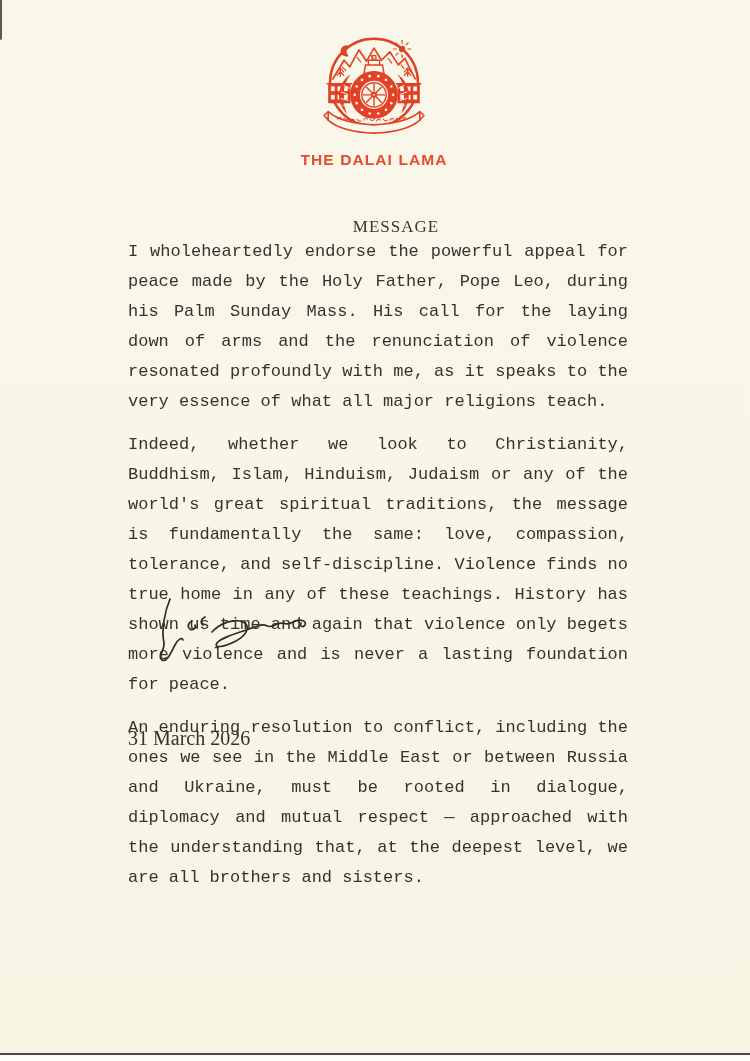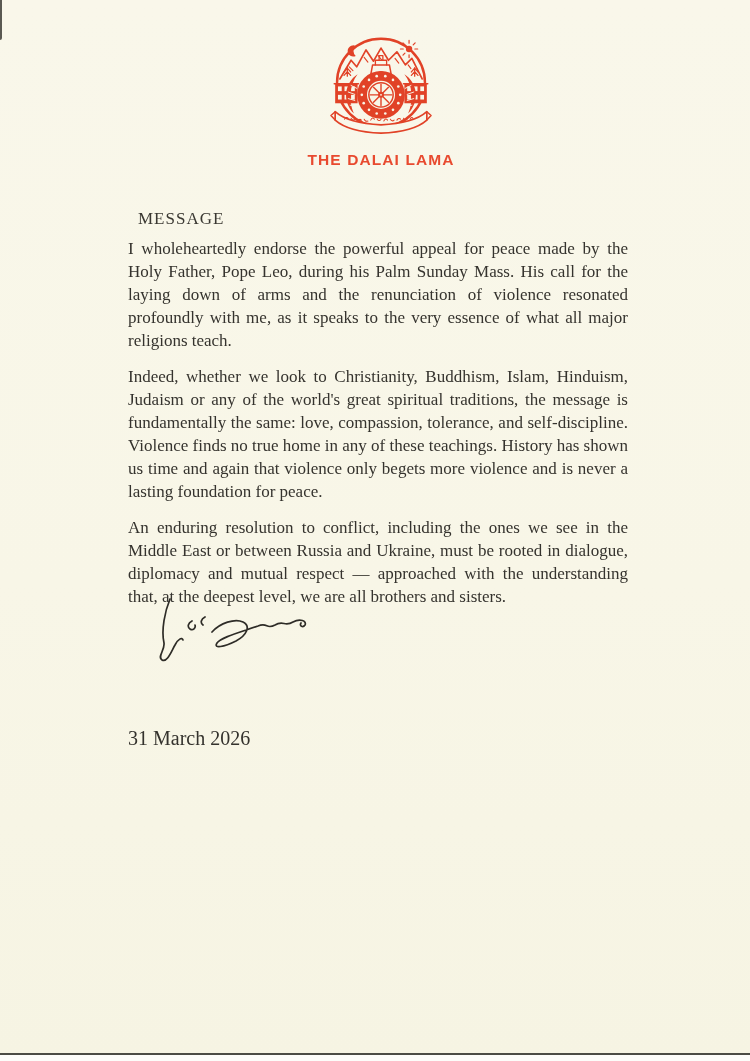--- a/index.html
+++ b/index.html
@@ -8,53 +8,54 @@
     width: 750px;
     height: 1061px;
     background: linear-gradient(180deg, #f9f7ea 0%, #f8f6e7 55%, #f6f4e3 100%);
     font-family: "Liberation Serif", serif;
     color: #35332e;
     overflow: hidden;
   }
   .letterhead {
     position: absolute;
     top: 33px;
-    left: 131px;
+    left: 124px;
     width: 500px;
     text-align: center;
   }
   .emblem { display: block; margin: 0 auto; }
   .org-name {
     margin-top: 13px;
     font-family: "Liberation Sans", sans-serif;
     font-size: 15.5px;
     font-weight: 600;
     letter-spacing: 1.1px;
     color: #e84a2f;
   }
   .letter-title {
     position: absolute;
     top: 201px;
     left: 130px;
     width: 500px;
-    margin: 8px;
-    text-align: left;
+    margin: 16px;
+    text-align: center;
     font-size: 17px;
     font-weight: 400;
     letter-spacing: 1px;
     color: #3a3832;
   }
   .letter-body {
     position: absolute;
     top: 237px;
     left: 128px;
     width: 500px;
     font-size: 17px;
-    line-height: 23px;
+    line-height: 30px;
     text-align: justify;
+    font-family: Liberation Mono, monospace;
   }
   .letter-body p { margin: 0 0 13px 0; }
   .signature-block {
     position: absolute;
     top: 593px;
     left: 150px;
     width: 185px;
     height: 78px;
   }
   .letter-date {

